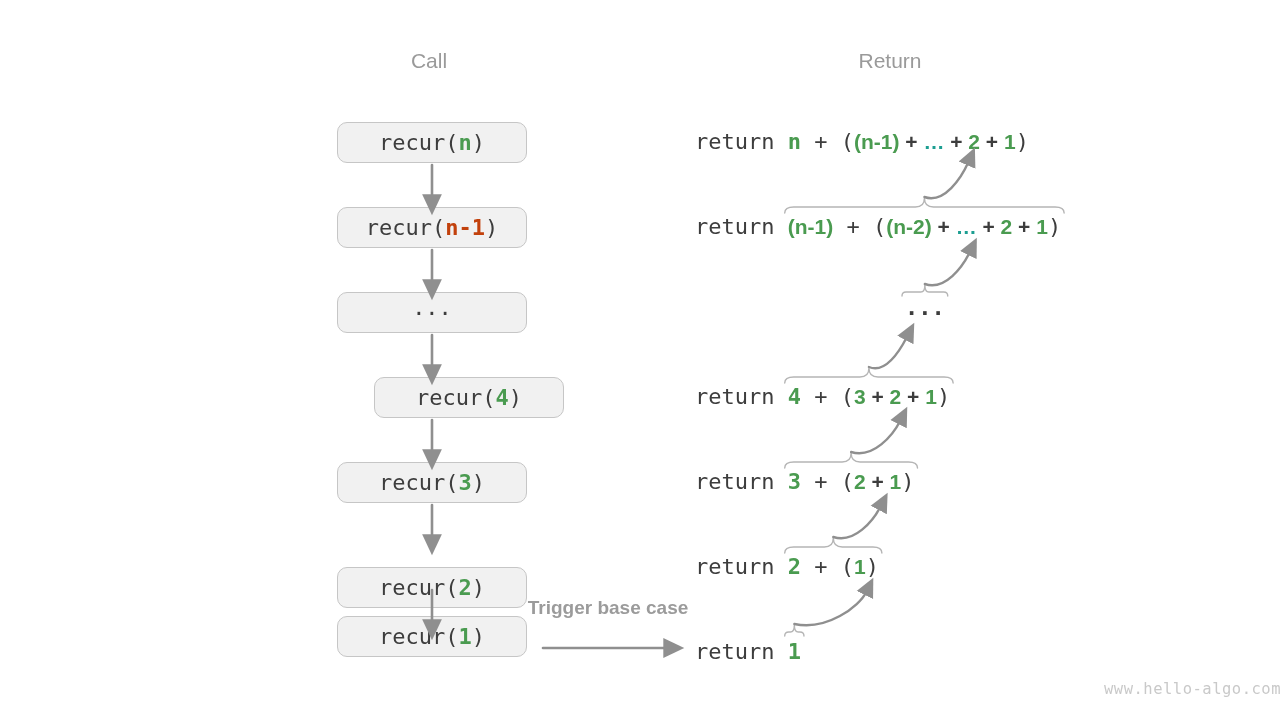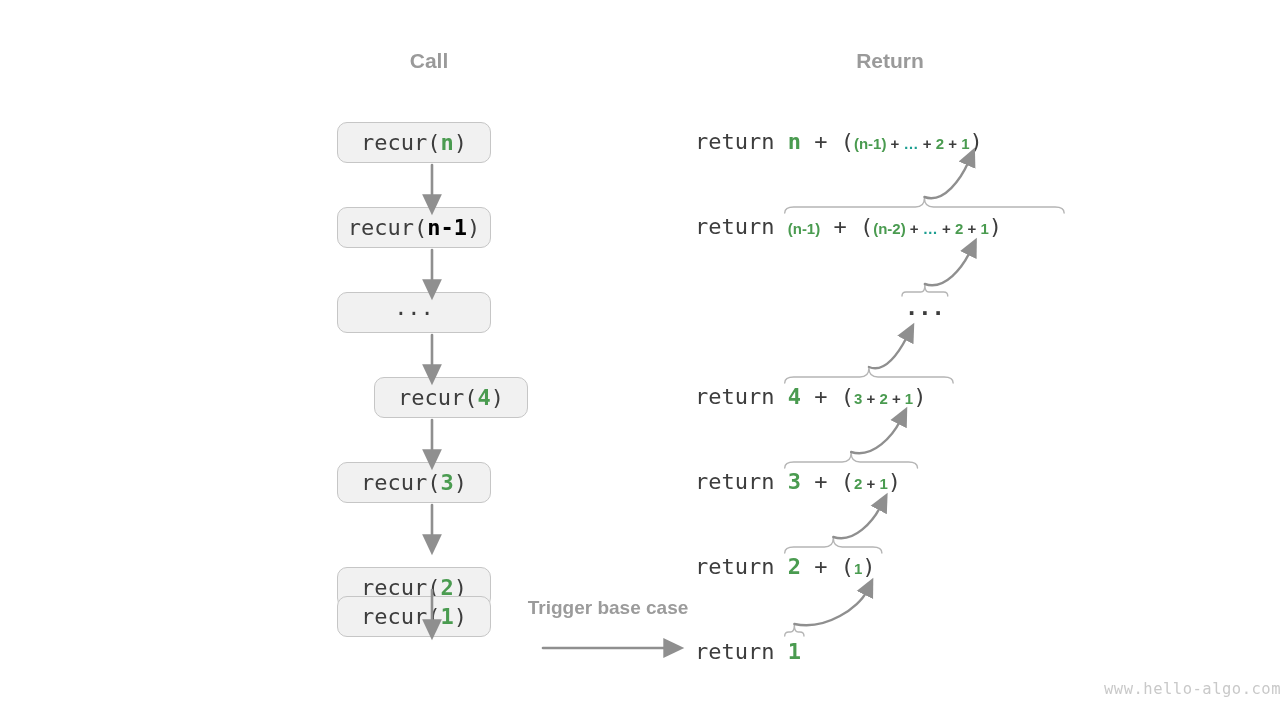--- a/index.html
+++ b/index.html
@@ -3,36 +3,36 @@
 <meta charset="utf-8">
 <style>
   html,body { margin:0; padding:0; background:#fff; }
   .canvas {
     position:relative; width:1280px; height:720px;
     background:var(--background,#fff); overflow:hidden;
     font-family:"DejaVu Sans Mono", monospace;
   }
   .hdr {
     position:absolute; transform:translateX(-50%);
-    font-family:"Liberation Sans", sans-serif; font-weight:bold;
+    font-family:"Liberation Sans", sans-serif; font-weight:normal;
     font-size:21px; color:var(--header,#9a9a9a); white-space:pre;
   }
   .box {
-    position:absolute; left:337px; width:154px; height:41px;
+    position:absolute; left:337px; width:190px; height:41px;
     border:1.5px solid var(--box-border,#c6c6c6);
     background:var(--box-fill,#f1f1f1); border-radius:10px;
     display:flex; align-items:center; justify-content:center;
     white-space:pre; font-size:22px; box-sizing:border-box;
   }
   .box .dots-up { position:relative; top:-5px; }
   .ret-line {
     position:absolute; white-space:pre; font-size:22px; line-height:26px;
   }
   .tok-m { font-family:"DejaVu Sans Mono", monospace; }
-  .tok-s { font-family:"Liberation Sans", sans-serif; font-weight:bold; font-size:15px; }
+  .tok-s { font-family:"Liberation Sans", sans-serif; font-weight:bold; font-size:21px; }
   .tok-b { font-weight:bold; }
   .label {
     position:absolute; transform:translateX(-50%);
     font-family:"Liberation Sans", sans-serif; font-weight:bold;
     font-size:19px; color:var(--label,#9b9b9b); white-space:pre;
   }
   .watermark {
     position:absolute; font-family:"DejaVu Sans Mono", monospace;
     font-size:15.5px; letter-spacing:.5px; color:var(--watermark,#c9c9c9);
     white-space:pre;
@@ -41,26 +41,26 @@
 </style>
 </head>
 <body>
 
 <div class="canvas">
   <div class="hdr" style="left:429px; top:49px;">Call</div>
   <div class="hdr" style="left:890px; top:49px;">Return</div>
 
   <div id="call-boxes">
       <div class="box" style="top: 121.5px;"><span><span class="tok-m" style="color: rgb(61, 61, 61);">recur(</span><span class="tok-m tok-b" style="color: rgb(74, 155, 80);">n</span><span class="tok-m" style="color: rgb(61, 61, 61);">)</span></span></div>
-      <div class="box" style="top: 206.5px;"><span><span class="tok-m" style="color: rgb(61, 61, 61);">recur(</span><span class="tok-m tok-b" style="color: #000000;">n-1</span><span class="tok-m" style="color: rgb(61, 61, 61);">)</span></span></div>
+      <div class="box" style="top: 206.5px;"><span><span class="tok-m" style="color: rgb(61, 61, 61);">recur(</span><span class="tok-m tok-b" style="color: #c2410c;">n-1</span><span class="tok-m" style="color: rgb(61, 61, 61);">)</span></span></div>
       <div class="box" style="top: 291.5px;"><span class="dots-up"><span class="tok-m" style="color: rgb(61, 61, 61);">...</span></span></div>
       <div class="box" style="top: 376.5px; margin-left: 37px;"><span><span class="tok-m" style="color: rgb(61, 61, 61);">recur(</span><span class="tok-m tok-b" style="color: rgb(74, 155, 80);">4</span><span class="tok-m" style="color: rgb(61, 61, 61);">)</span></span></div>
       <div class="box" style="top: 461.5px;"><span><span class="tok-m" style="color: rgb(61, 61, 61);">recur(</span><span class="tok-m tok-b" style="color: rgb(74, 155, 80);">3</span><span class="tok-m" style="color: rgb(61, 61, 61);">)</span></span></div>
       <div class="box" style="top: 567px;"><span><span class="tok-m" style="color: rgb(61, 61, 61);">recur(</span><span class="tok-m tok-b" style="color: rgb(74, 155, 80);">2</span><span class="tok-m" style="color: rgb(61, 61, 61);">)</span></span></div>
-      <div class="box" style="top: 596px;"><span><span class="tok-m" style="color: rgb(61, 61, 61);">recur(</span><span class="tok-m tok-b" style="color: rgb(74, 155, 80);">1</span><span class="tok-m" style="color: rgb(61, 61, 61);">)</span></span></div>
+      <div class="box" style="top: 616px;"><span><span class="tok-m" style="color: rgb(61, 61, 61);">recur(</span><span class="tok-m tok-b" style="color: rgb(74, 155, 80);">1</span><span class="tok-m" style="color: rgb(61, 61, 61);">)</span></span></div>
     </div>
   <div id="return-lines">
       <div class="ret-line" style="top: 129px; left: 695px;"><span><span class="tok-m" style="color: rgb(61, 61, 61);">return </span></span><span><span class="tok-m tok-b" style="color: rgb(74, 155, 80);">n</span><span class="tok-m" style="color: rgb(61, 61, 61);"> + (</span><span class="tok-s" style="color: rgb(74, 155, 80);">(n-1)</span><span class="tok-s" style="color: rgb(61, 61, 61);"> + </span><span class="tok-s" style="color: rgb(28, 158, 145);">…</span><span class="tok-s" style="color: rgb(61, 61, 61);"> + </span><span class="tok-s" style="color: rgb(74, 155, 80);">2</span><span class="tok-s" style="color: rgb(61, 61, 61);"> + </span><span class="tok-s" style="color: rgb(74, 155, 80);">1</span><span class="tok-m" style="color: rgb(61, 61, 61);">)</span></span></div>
       <div class="ret-line" style="top: 214px; left: 695px;"><span><span class="tok-m" style="color: rgb(61, 61, 61);">return </span></span><span><span class="tok-s" style="color: rgb(74, 155, 80);">(n-1)</span><span class="tok-m" style="color: rgb(61, 61, 61);"> + (</span><span class="tok-s" style="color: rgb(74, 155, 80);">(n-2)</span><span class="tok-s" style="color: rgb(61, 61, 61);"> + </span><span class="tok-s" style="color: rgb(28, 158, 145);">…</span><span class="tok-s" style="color: rgb(61, 61, 61);"> + </span><span class="tok-s" style="color: rgb(74, 155, 80);">2</span><span class="tok-s" style="color: rgb(61, 61, 61);"> + </span><span class="tok-s" style="color: rgb(74, 155, 80);">1</span><span class="tok-m" style="color: rgb(61, 61, 61);">)</span></span></div>
       <div class="ret-line" style="top: 295px; left: 905px;"><span></span><span><span class="tok-m tok-b" style="color: rgb(61, 61, 61);">...</span></span></div>
       <div class="ret-line" style="top: 384px; left: 695px;"><span><span class="tok-m" style="color: rgb(61, 61, 61);">return </span></span><span><span class="tok-m tok-b" style="color: rgb(74, 155, 80);">4</span><span class="tok-m" style="color: rgb(61, 61, 61);"> + (</span><span class="tok-s" style="color: rgb(74, 155, 80);">3</span><span class="tok-s" style="color: rgb(61, 61, 61);"> + </span><span class="tok-s" style="color: rgb(74, 155, 80);">2</span><span class="tok-s" style="color: rgb(61, 61, 61);"> + </span><span class="tok-s" style="color: rgb(74, 155, 80);">1</span><span class="tok-m" style="color: rgb(61, 61, 61);">)</span></span></div>
       <div class="ret-line" style="top: 469px; left: 695px;"><span><span class="tok-m" style="color: rgb(61, 61, 61);">return </span></span><span><span class="tok-m tok-b" style="color: rgb(74, 155, 80);">3</span><span class="tok-m" style="color: rgb(61, 61, 61);"> + (</span><span class="tok-s" style="color: rgb(74, 155, 80);">2</span><span class="tok-s" style="color: rgb(61, 61, 61);"> + </span><span class="tok-s" style="color: rgb(74, 155, 80);">1</span><span class="tok-m" style="color: rgb(61, 61, 61);">)</span></span></div>
       <div class="ret-line" style="top: 554px; left: 695px;"><span><span class="tok-m" style="color: rgb(61, 61, 61);">return </span></span><span><span class="tok-m tok-b" style="color: rgb(74, 155, 80);">2</span><span class="tok-m" style="color: rgb(61, 61, 61);"> + (</span><span class="tok-s" style="color: rgb(74, 155, 80);">1</span><span class="tok-m" style="color: rgb(61, 61, 61);">)</span></span></div>
       <div class="ret-line" style="top: 639px; left: 695px;"><span><span class="tok-m" style="color: rgb(61, 61, 61);">return </span></span><span><span class="tok-m tok-b" style="color: rgb(74, 155, 80);">1</span></span></div>
     </div>

